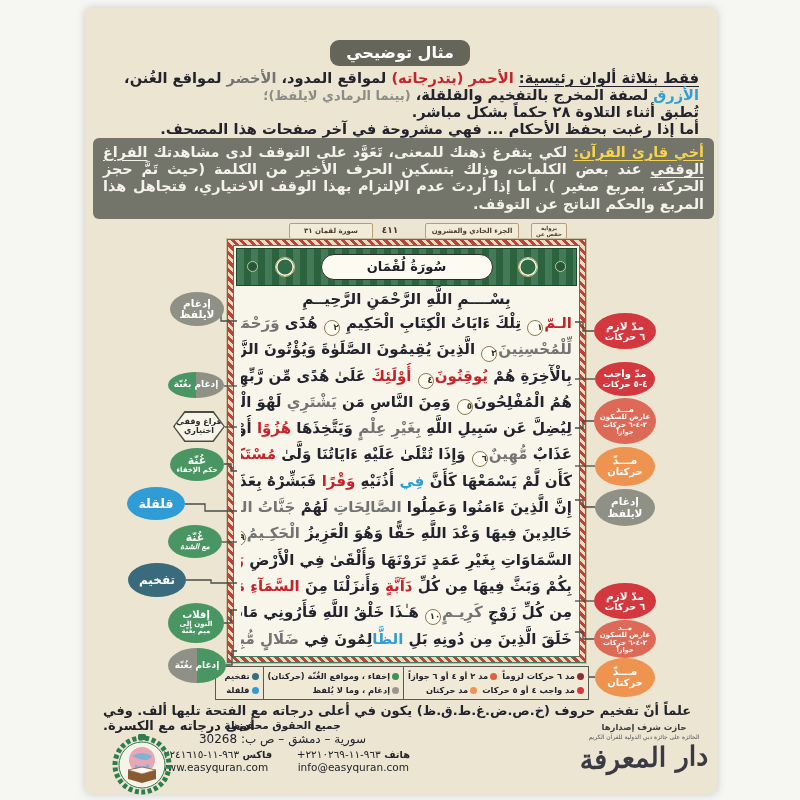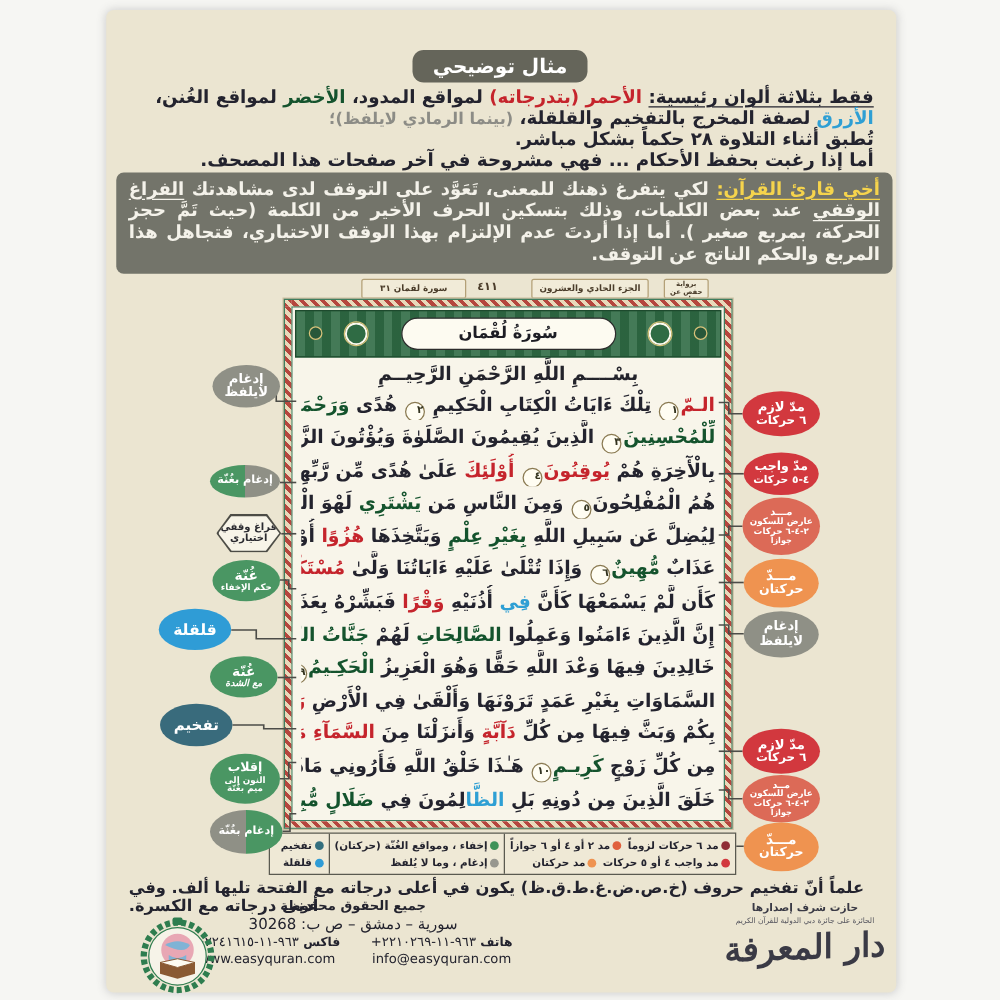--- a/index.html
+++ b/index.html
@@ -4,21 +4,21 @@
 <style>
   html,body{margin:0;padding:0;width:800px;height:800px;background:#f6f6f3;overflow:hidden;
     font-family:"DejaVu Sans",sans-serif;}
   #page{position:absolute;left:85px;top:8px;width:632px;height:786px;background:#ebe5d1;
     border-radius:6px;box-shadow:0 0 8px rgba(70,70,80,.25);direction:rtl;}
   
   #title-badge{position:absolute;left:245px;top:32px;width:140px;height:26px;background:#65655a;
     border-radius:9px;color:#fff;font-weight:bold;font-size:16px;line-height:26px;text-align:center;}
   #intro{position:absolute;right:18px;top:62px;width:600px;font-size:14.6px;line-height:16.6px;
     font-weight:bold;color:#23232e;text-align:right;}
-  .c-d{color:#23232e}.c-r{color:#c5242c}.c-g{color:#14532d}.c-b{color:#2e9fd4}
+  .c-d{color:#23232e}.c-r{color:#c5242c}.c-g{color:#737373}.c-b{color:#2e9fd4}
   .c-gy{color:#8c8c86;font-weight:bold;font-size:13px}.c-w{color:#f4f2ea}
   .c-y{color:#f6d44c}
   .u{text-decoration:underline;text-underline-offset:3px;}
   #notice{position:absolute;left:8px;top:130px;width:601px;background:#73746a;border-radius:6px;
     padding:6px 10px;color:#f4f2ea;font-size:14.4px;font-weight:bold;line-height:17.2px;
     text-align:justify;}
   
   #infobar{position:absolute;left:143px;top:215px;width:357px;height:17px;font-size:7px;color:#4a3c2a;}
   .ibox{position:absolute;top:0;height:14px;line-height:14px;text-align:center;background:#f1ebd8;
     border:1px solid #b3a077;border-radius:2px;font-weight:bold;overflow:hidden;}

